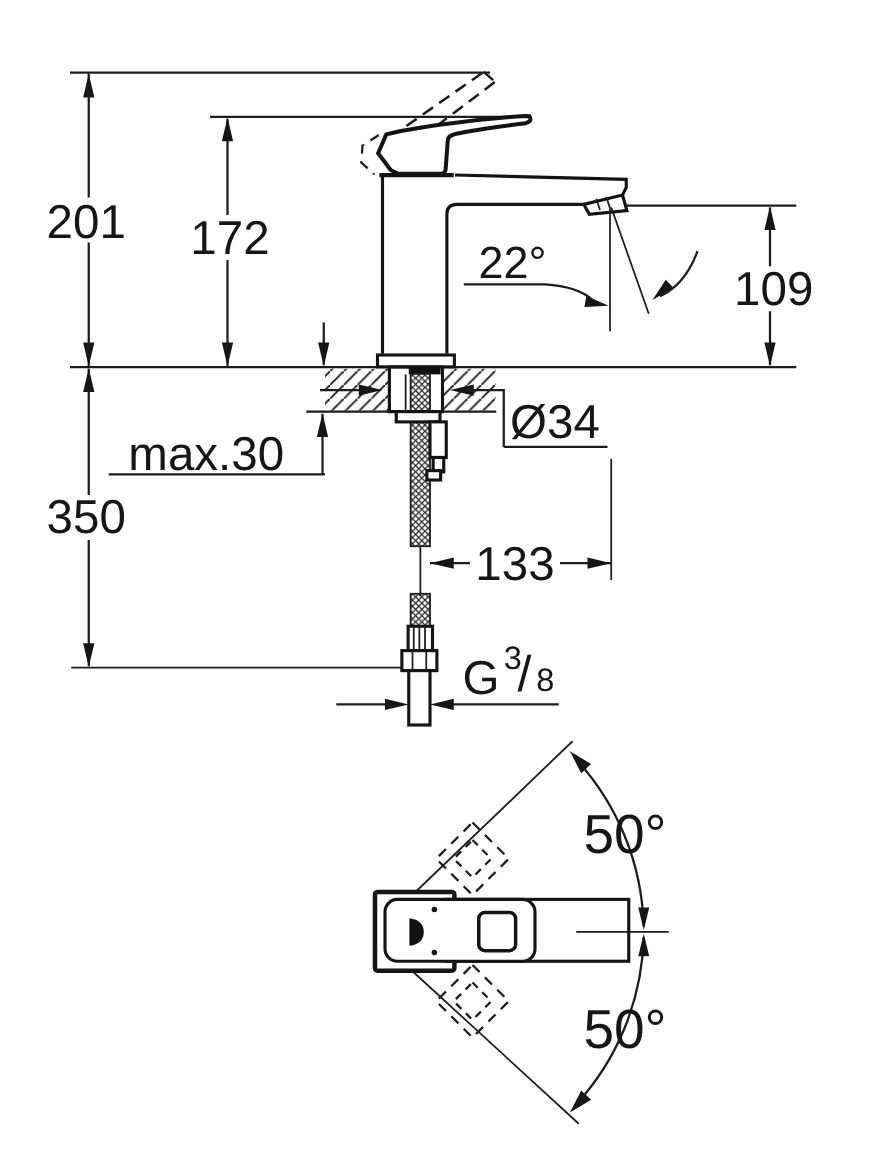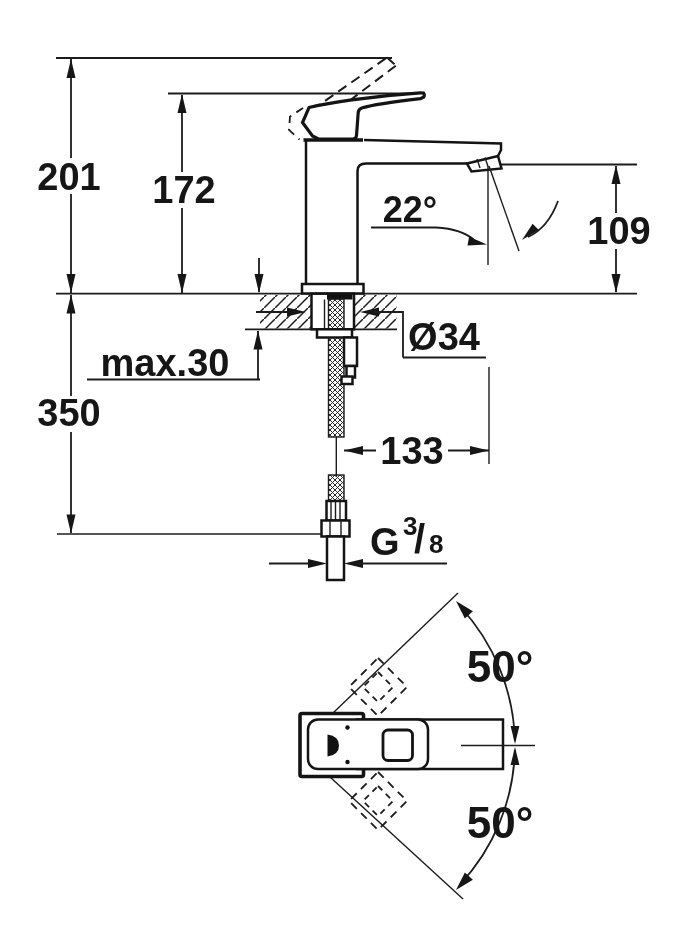--- a/index.html
+++ b/index.html
@@ -1,16 +1,16 @@
 <!DOCTYPE html>
 <html><head>
 <meta charset="utf-8">
 <style>
   html,body{margin:0;padding:0;background:#ffffff;}
-  .stage{position:relative;width:697px;height:936px;background:#fff;overflow:hidden;font-weight:bold;}
+  .stage{position:relative;width:697px;height:936px;background:#fff;overflow:hidden;}
   svg{position:absolute;left:0;top:0;}
   text{font-family:"Liberation Sans", sans-serif;fill:#161616;}
   .dim{font-size:38px;}
   .ang{font-size:36px;}
   .big{font-size:44px;}
   .sup{font-size:26px;}
   .slash{font-size:40px;}
   .ln{stroke:#1c1c1c;stroke-width:1.8;fill:none;}
   .thin{stroke:#1c1c1c;stroke-width:1.4;fill:none;}
   .obj{stroke:#141414;stroke-width:2.5;fill:#ffffff;}

